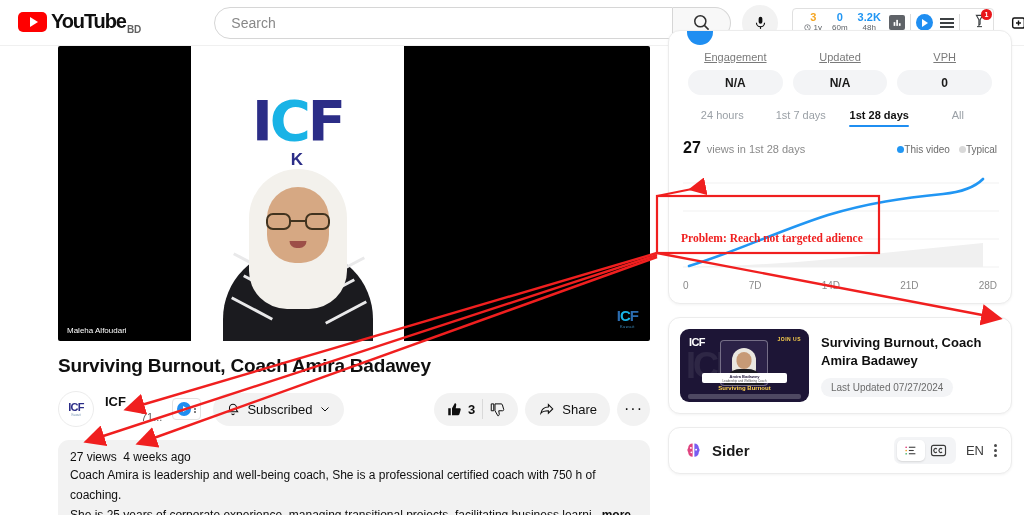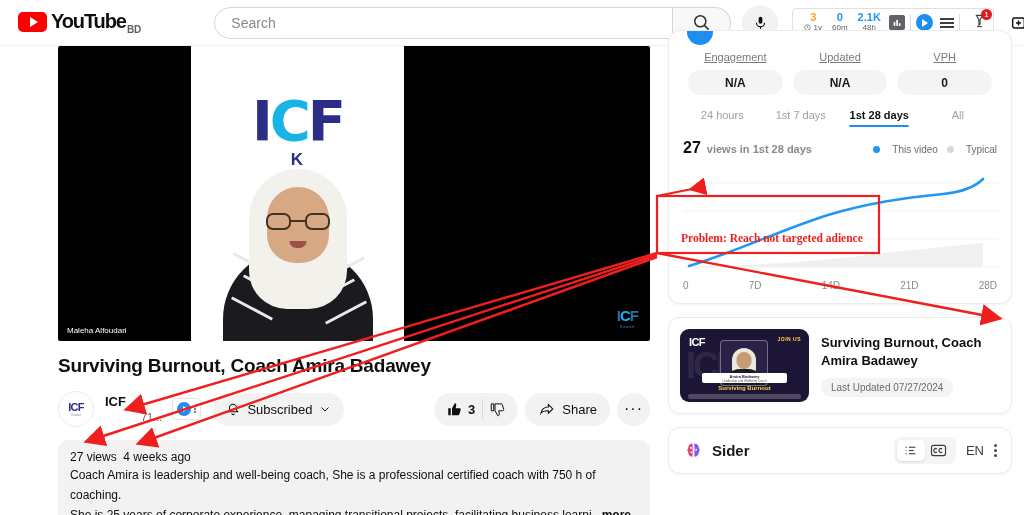--- a/index.html
+++ b/index.html
@@ -218,23 +218,23 @@
     flex: 1; text-align: center; font-size: 11px; color: #9aa0a6;
     padding-bottom: 6px; position: relative;
   }
   .rtab.active { color: #111; font-weight: bold; }
   .rtab.active::after {
     content: ""; position: absolute; left: 12%; right: 12%; bottom: 0;
     height: 2px; background: #1f8ef1; border-radius: 2px;
   }
   .chart-head { display: flex; align-items: baseline; margin-top: 12px; }
   .chart-count { font-size: 16px; font-weight: bold; color: #0f0f0f; }
-  .chart-count-lbl { font-size: 11px; color: #8a8a8a; margin-left: 6px; font-weight: bold; }
+  .chart-count-lbl { font-size: 11px; color: #8a8a8a; margin-left: 6px; }
   .legend { margin-left: auto; display: flex; align-items: center; gap: 9px; }
-  .lg { display: flex; align-items: center; gap: 12px; font-size: 10px; color: #6b6b6b; }
+  .lg { display: flex; align-items: center; gap: 0; font-size: 10px; color: #6b6b6b; }
   .lg i { width: 7px; height: 7px; border-radius: 50%; display: block; }
   .chart-wrap { position: relative; height: 115px; margin-top: 6px; }
   .x-axis { display: flex; justify-content: space-between; margin-top: 2px; }
   .x-axis span { font-size: 10px; color: #8a8a8a; }
 
   .rel-card { margin-top: 13px; padding: 11px; display: flex; align-items: center; }
   .thumb {
     width: 129px; height: 73px; border-radius: 9px; background: #1d1536;
     position: relative; overflow: hidden; flex: none;
   }
@@ -352,21 +352,21 @@
             <path d="M12 6.5V12l3.6 2.4" fill="none" stroke="#5f6368" stroke-width="2.4"></path>
           </svg>
           <span>1y</span>
         </div>
       </div>
       <div class="vq-stat">
         <div class="vq-num" style="color:#2196f3">0</div>
         <div class="vq-sub">60m</div>
       </div>
       <div class="vq-stat">
-        <div class="vq-num" style="color:#2196f3">2.1K</div>
+        <div class="vq-num" style="color:#2196f3">3.2K</div>
         <div class="vq-sub">48h</div>
       </div>
       <div class="vq-chip">
         <svg width="10" height="9" viewBox="0 0 24 24">
           <rect x="3" y="11" width="4.5" height="10" fill="#fff"></rect>
           <rect x="10" y="5" width="4.5" height="16" fill="#fff"></rect>
           <rect x="17" y="14" width="4.5" height="7" fill="#fff"></rect>
         </svg>
       </div>
       <div class="vq-sep"></div>

